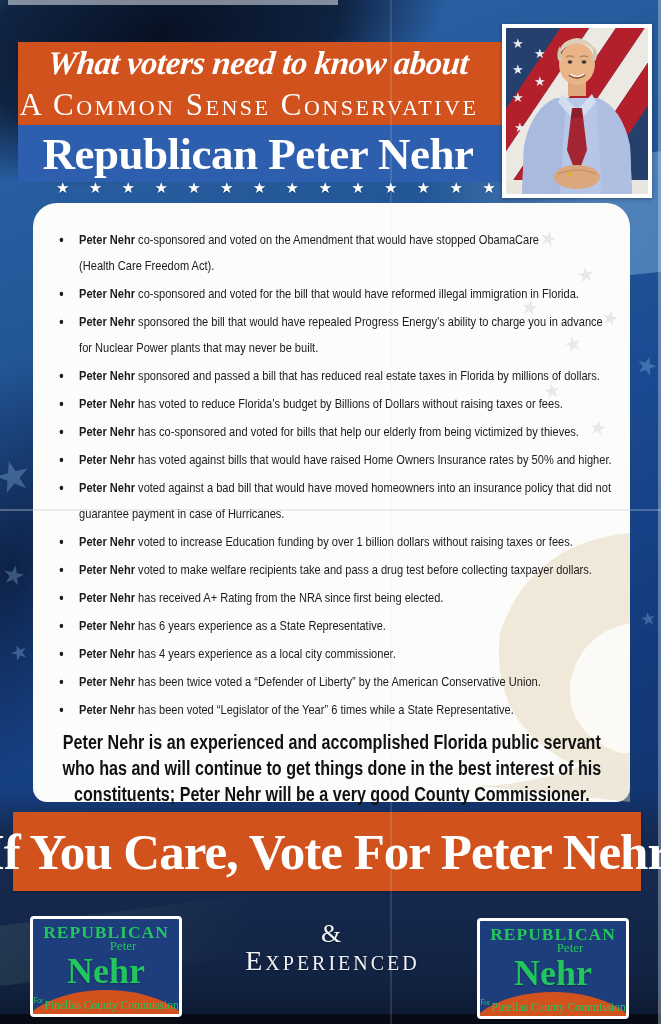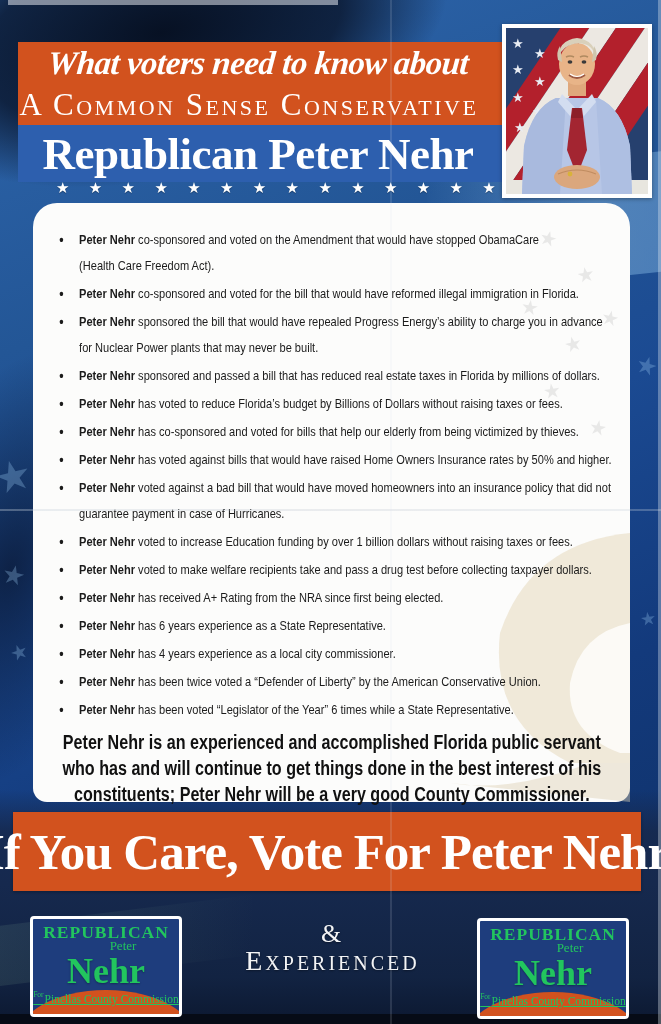--- a/index.html
+++ b/index.html
@@ -72,21 +72,21 @@
     border:3px solid #fff;border-radius:4px;overflow:hidden;box-sizing:content-box;
     font-family:"Liberation Serif","DejaVu Serif",serif;color:#22c55e;text-align:center;}
   .logo-left{left:30px;top:916px;}
   .logo-right{left:477px;top:918px;}
   .logo-party{font-weight:bold;font-size:17.5px;letter-spacing:1px;margin-top:4px;line-height:18px;}
   .logo-first{font-size:13px;line-height:10px;margin-left:34px;}
   .logo-last{font-weight:bold;font-size:36px;line-height:40px;margin-top:0;position:relative;z-index:2;
     text-shadow:0 1px 2px rgba(0,0,0,.3);}
   .logo-swoosh{position:absolute;left:-12%;bottom:-28px;width:124%;height:52px;
     background:var(--accent-orange,#d2521e);border-radius:50% 50% 0 0 / 100% 100% 0 0;}
-  .logo-office{position:absolute;left:0;bottom:9px;width:100%;font-size:11.5px;line-height:12px;z-index:3;text-decoration:underline;}
+  .logo-office{position:absolute;left:0;bottom:3px;width:100%;font-size:11.5px;line-height:12px;z-index:3;}
   .logo-office sup{font-size:7.5px;vertical-align:6px;margin-right:1px;}
   .slogan{position:absolute;left:195px;top:922px;width:275px;text-align:center;color:#f3f4f6;
     font-family:"Liberation Serif","DejaVu Serif",serif;font-variant:small-caps;letter-spacing:3px;
     text-shadow:0 1px 2px rgba(0,0,0,.4);}
   .slogan-line{font-size:28px;line-height:29px;}
   .slogan-amp{font-size:26px;line-height:24px;}
 </style>
 </head>
 <body>
 

